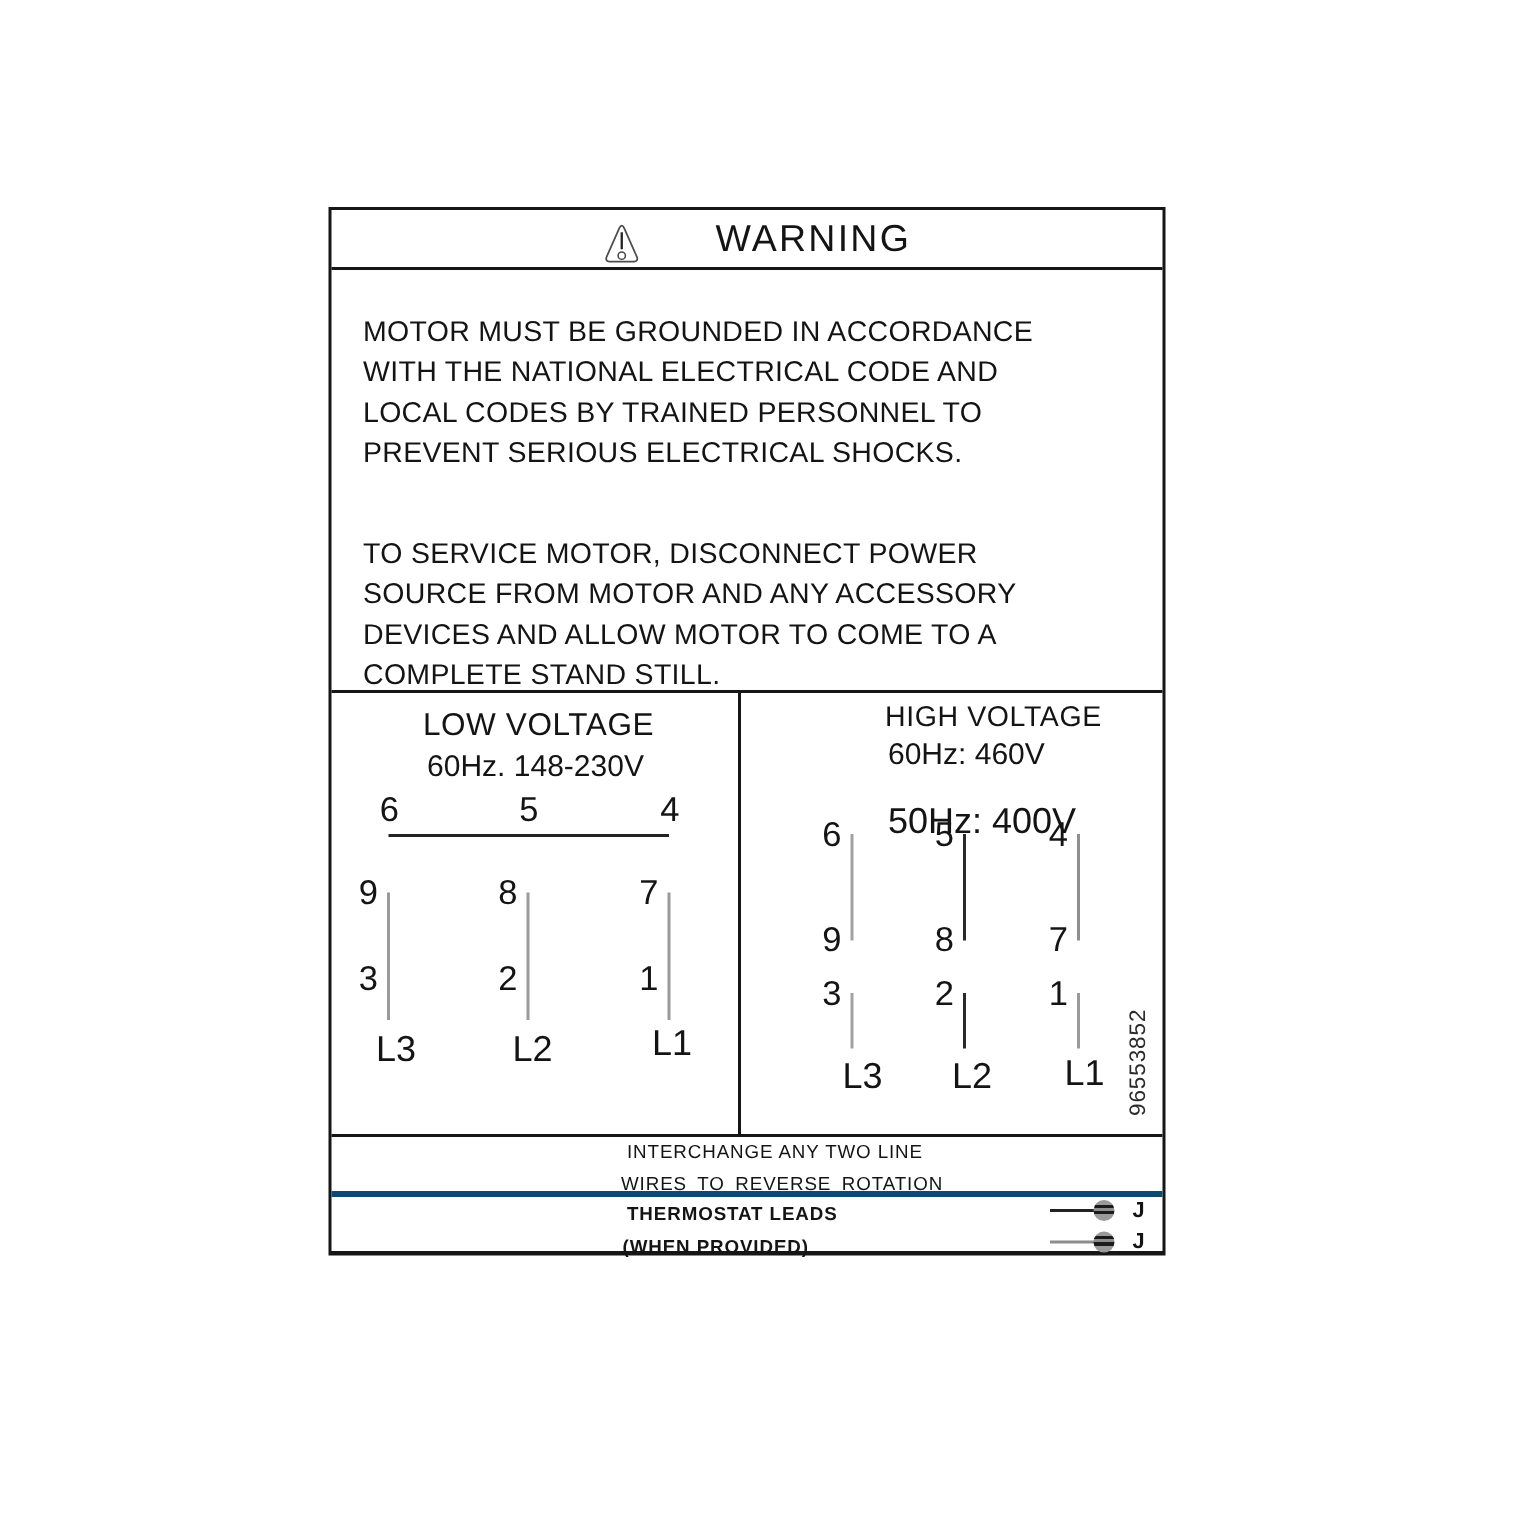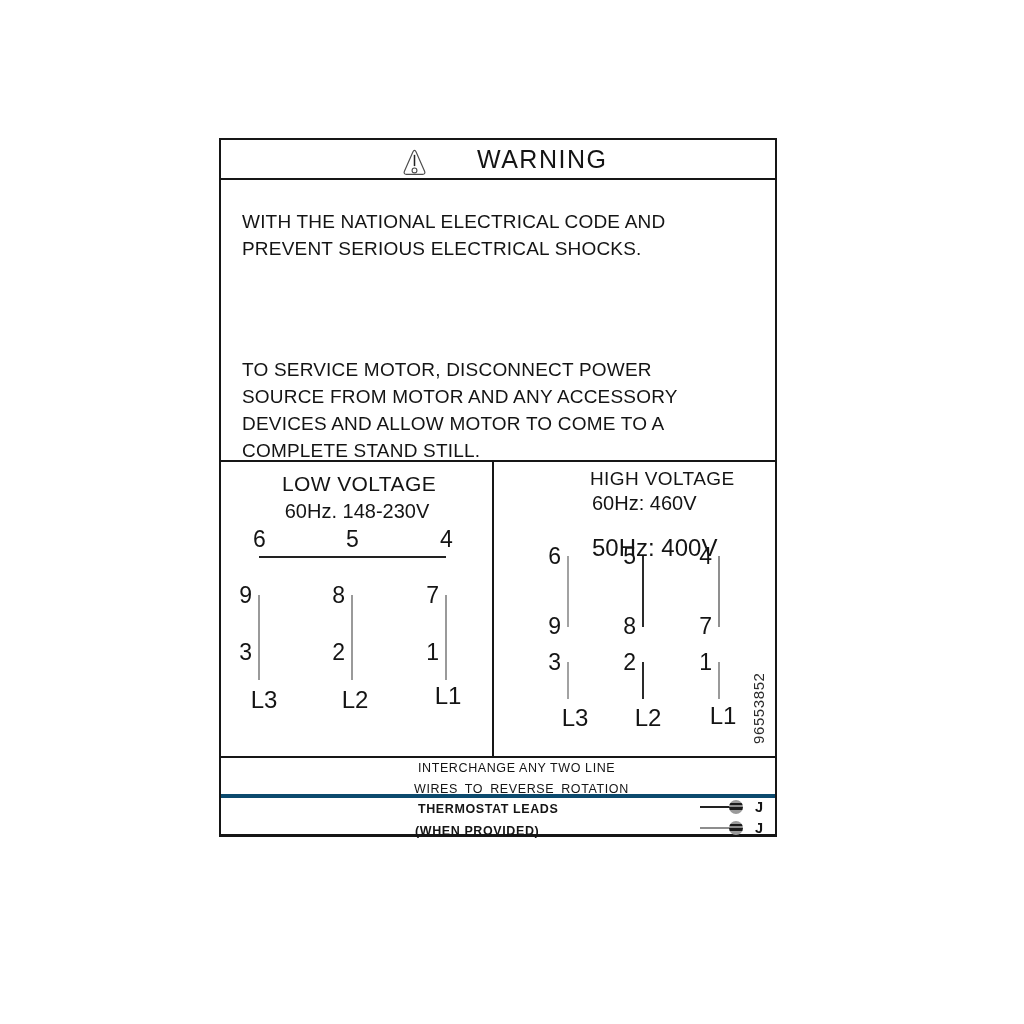--- a/index.html
+++ b/index.html
@@ -73,21 +73,23 @@
     <div class="hdr">
       <svg class="tri" width="27" height="29" viewBox="0 0 30 32">
         <path d="M15 2.6 C15.8 2.6 16.3 3.3 16.8 4.4 L26.2 25.7 C27.1 27.8 26.1 29.2 24.1 29.2 L5.9 29.2 C3.9 29.2 2.9 27.8 3.8 25.7 L13.2 4.4 C13.7 3.3 14.2 2.6 15 2.6 Z" fill="none" stroke="#4c4c4c" stroke-width="1.3"></path>
         <line x1="15" y1="7.5" x2="15" y2="20" stroke="#222" stroke-width="1.7"></line>
         <circle cx="15" cy="24.8" r="2.7" fill="none" stroke="#4c4c4c" stroke-width="1.2"></circle>
       </svg>
       <div class="hdr-title">WARNING</div>
     </div>
 
     <div class="para p1">
+      <div>MOTOR MUST BE GROUNDED IN ACCORDANCE</div>
       <div>WITH THE NATIONAL ELECTRICAL CODE AND</div>
+      <div>LOCAL CODES BY TRAINED PERSONNEL TO</div>
       <div>PREVENT SERIOUS ELECTRICAL SHOCKS.</div>
     </div>
     <div class="para p2">
       <div>TO SERVICE MOTOR, DISCONNECT POWER</div>
       <div>SOURCE FROM MOTOR AND ANY ACCESSORY</div>
       <div>DEVICES AND ALLOW MOTOR TO COME TO A</div>
       <div>COMPLETE STAND STILL.</div>
     </div>
 
     <div class="diag-top"></div>

